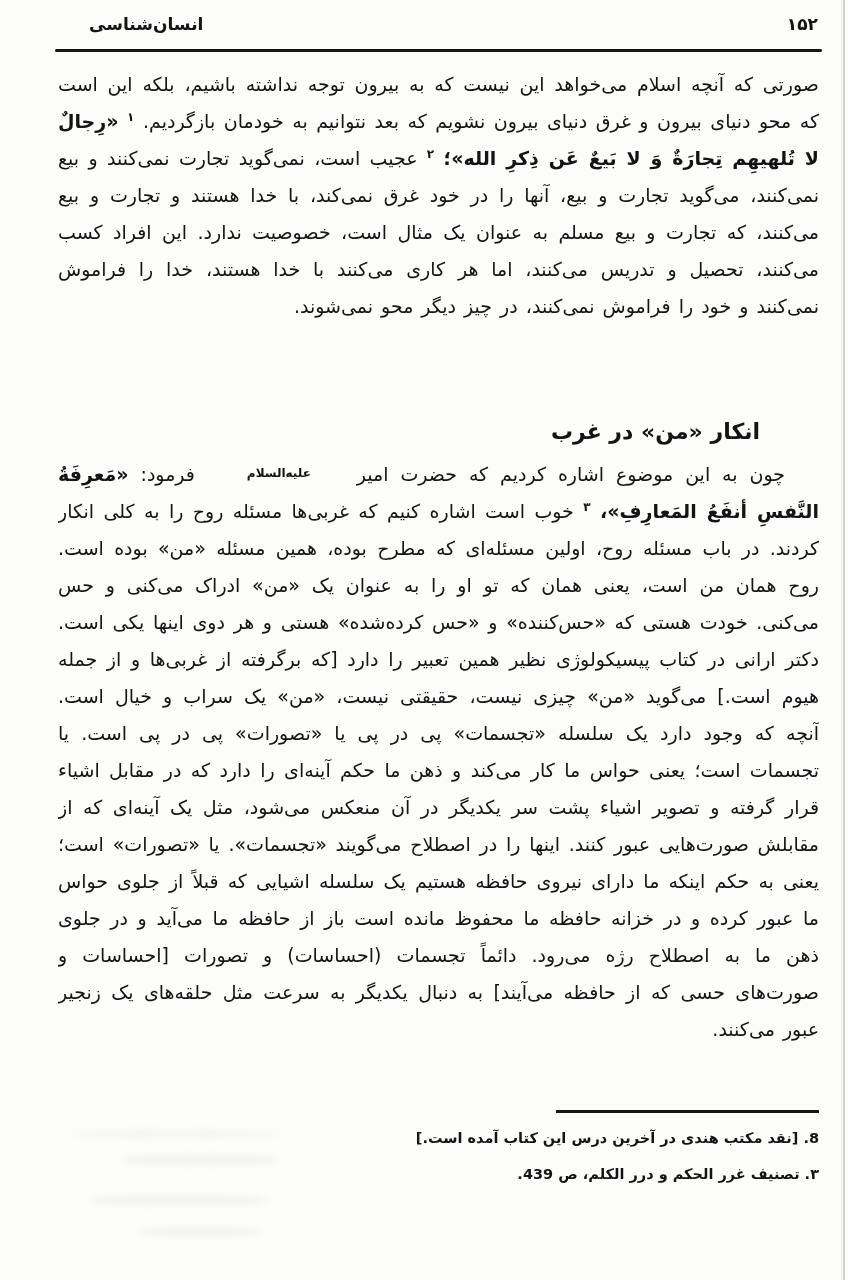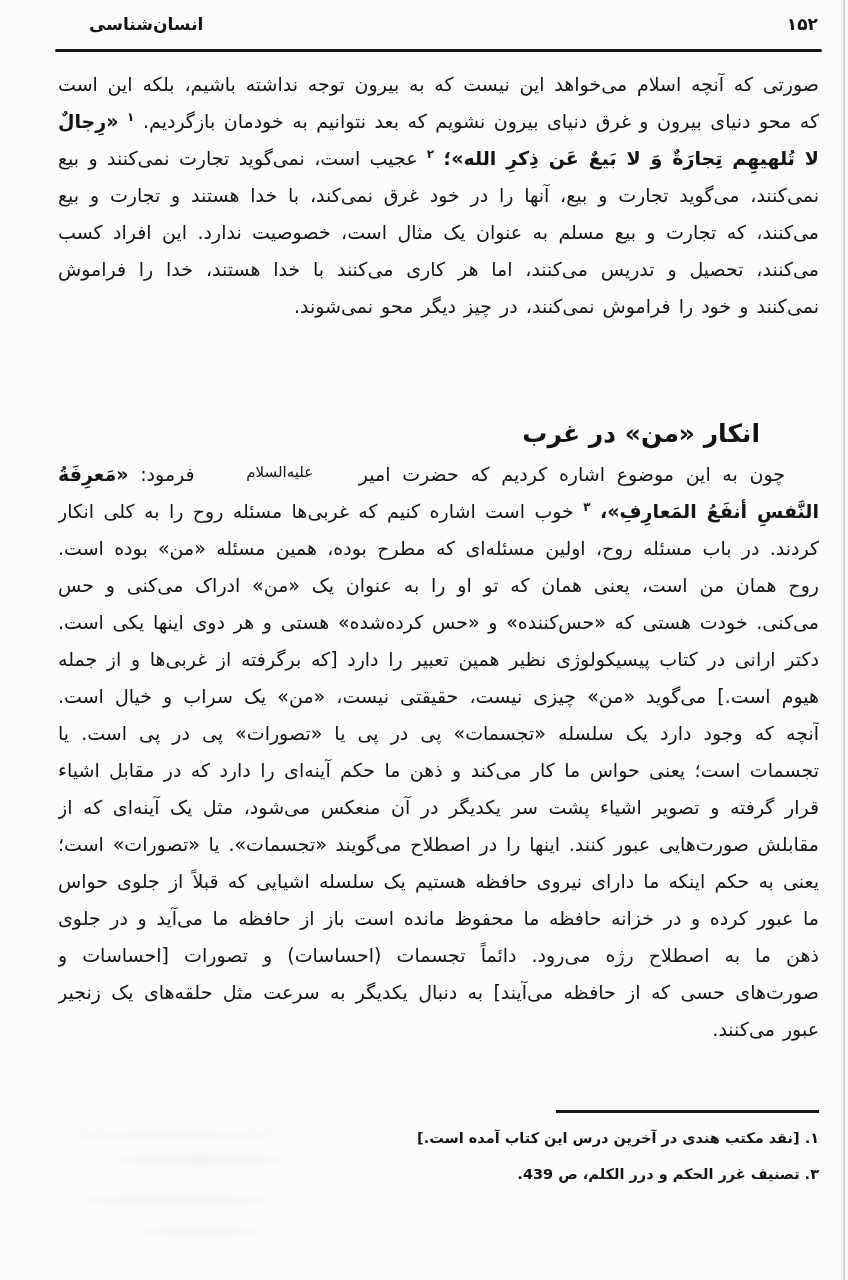--- a/index.html
+++ b/index.html
@@ -26,30 +26,30 @@
   }
   
   .para{
     font-size:19px;line-height:37px;
     text-align:justify;word-spacing:2px;
     margin:0;
   }
   .p1{position:absolute;top:66px;left:58px;right:29px;max-height:312px;overflow:hidden;}
   .section-heading{
     position:absolute;top:419px;right:88px;margin:0;
-    font-size:25px;font-weight:bold;
+    font-size:22px;font-weight:bold;
   }
   .p2{
     position:absolute;top:456px;left:58px;right:29px;
     text-indent:34px;max-height:660px;overflow:hidden;
   }
   .quran{font-weight:bold;}
   sup.fnm{font-size:12px;font-weight:bold;vertical-align:7px;line-height:0;}
   .honorific{
-    font-size:15px;font-weight:normal;display:inline-block;
+    font-size:12px;font-weight:bold;display:inline-block;
     vertical-align:3px;line-height:1;transform:translateY(-1px);margin-left:40px;
   }
   
   .footnotes{
     position:absolute;top:1110px;left:58px;right:29px;
     font-size:14.5px;font-weight:bold;line-height:36px;
   }
   .fn-rule{width:263px;height:3px;background:#171717;margin-bottom:7px;}
   .fn-item{text-align:right;}
   
@@ -86,21 +86,21 @@
     <span>چون به این موضوع اشاره کردیم که حضرت امیر</span>
     <span class="honorific">علیه‌السلام</span>
     <span>فرمود:</span>
     <span class="quran">«مَعرِفَةُ النَّفسِ أنفَعُ المَعارِفِ»،</span>
     <sup class="fnm">۳</sup>
     <span>خوب است اشاره کنیم که غربی‌ها مسئله روح را به کلی انکار کردند. در باب مسئله روح، اولین مسئله‌ای که مطرح بوده، همین مسئله «من» بوده است. روح همان من است، یعنی همان که تو او را به عنوان یک «من» ادراک می‌کنی و حس می‌کنی. خودت هستی که «حس‌کننده» و «حس کرده‌شده» هستی و هر دوی اینها یکی است. دکتر ارانی در کتاب پیسیکولوژی نظیر همین تعبیر را دارد [که برگرفته از غربی‌ها و از جمله هیوم است.] می‌گوید «من» چیزی نیست، حقیقتی نیست، «من» یک سراب و خیال است. آنچه که وجود دارد یک سلسله «تجسمات» پی در پی یا «تصورات» پی در پی است. یا تجسمات است؛ یعنی حواس ما کار می‌کند و ذهن ما حکم آینه‌ای را دارد که در مقابل اشیاء قرار گرفته و تصویر اشیاء پشت سر یکدیگر در آن منعکس می‌شود، مثل یک آینه‌ای که از مقابلش صورت‌هایی عبور کنند. اینها را در اصطلاح می‌گویند «تجسمات». یا «تصورات» است؛ یعنی به حکم اینکه ما دارای نیروی حافظه هستیم یک سلسله اشیایی که قبلاً از جلوی حواس ما عبور کرده و در خزانه حافظه ما محفوظ مانده است باز از حافظه ما می‌آید و در جلوی ذهن ما به اصطلاح رژه می‌رود. دائماً تجسمات (احساسات) و تصورات [احساسات و صورت‌های حسی که از حافظه می‌آیند] به دنبال یکدیگر به سرعت مثل حلقه‌های یک زنجیر عبور می‌کنند.</span>
   </p>
 
   <div class="footnotes">
     <div class="fn-rule"></div>
-    <div class="fn-item">۱. [نقد مکتب هندی در آخرین درس این کتاب آمده است.]</div>
+    <div class="fn-item">8. [نقد مکتب هندی در آخرین درس این کتاب آمده است.]</div>
     <div class="fn-item">۳. تصنیف غرر الحکم و درر الکلم، ص 439.</div>
   </div>
 
   <div class="page-edge"></div>
   <div class="page-edge-soft"></div>
   <div class="smudge s1"></div>
   <div class="smudge s2"></div>
   <div class="smudge s3"></div>
   <div class="smudge s4"></div>
 

